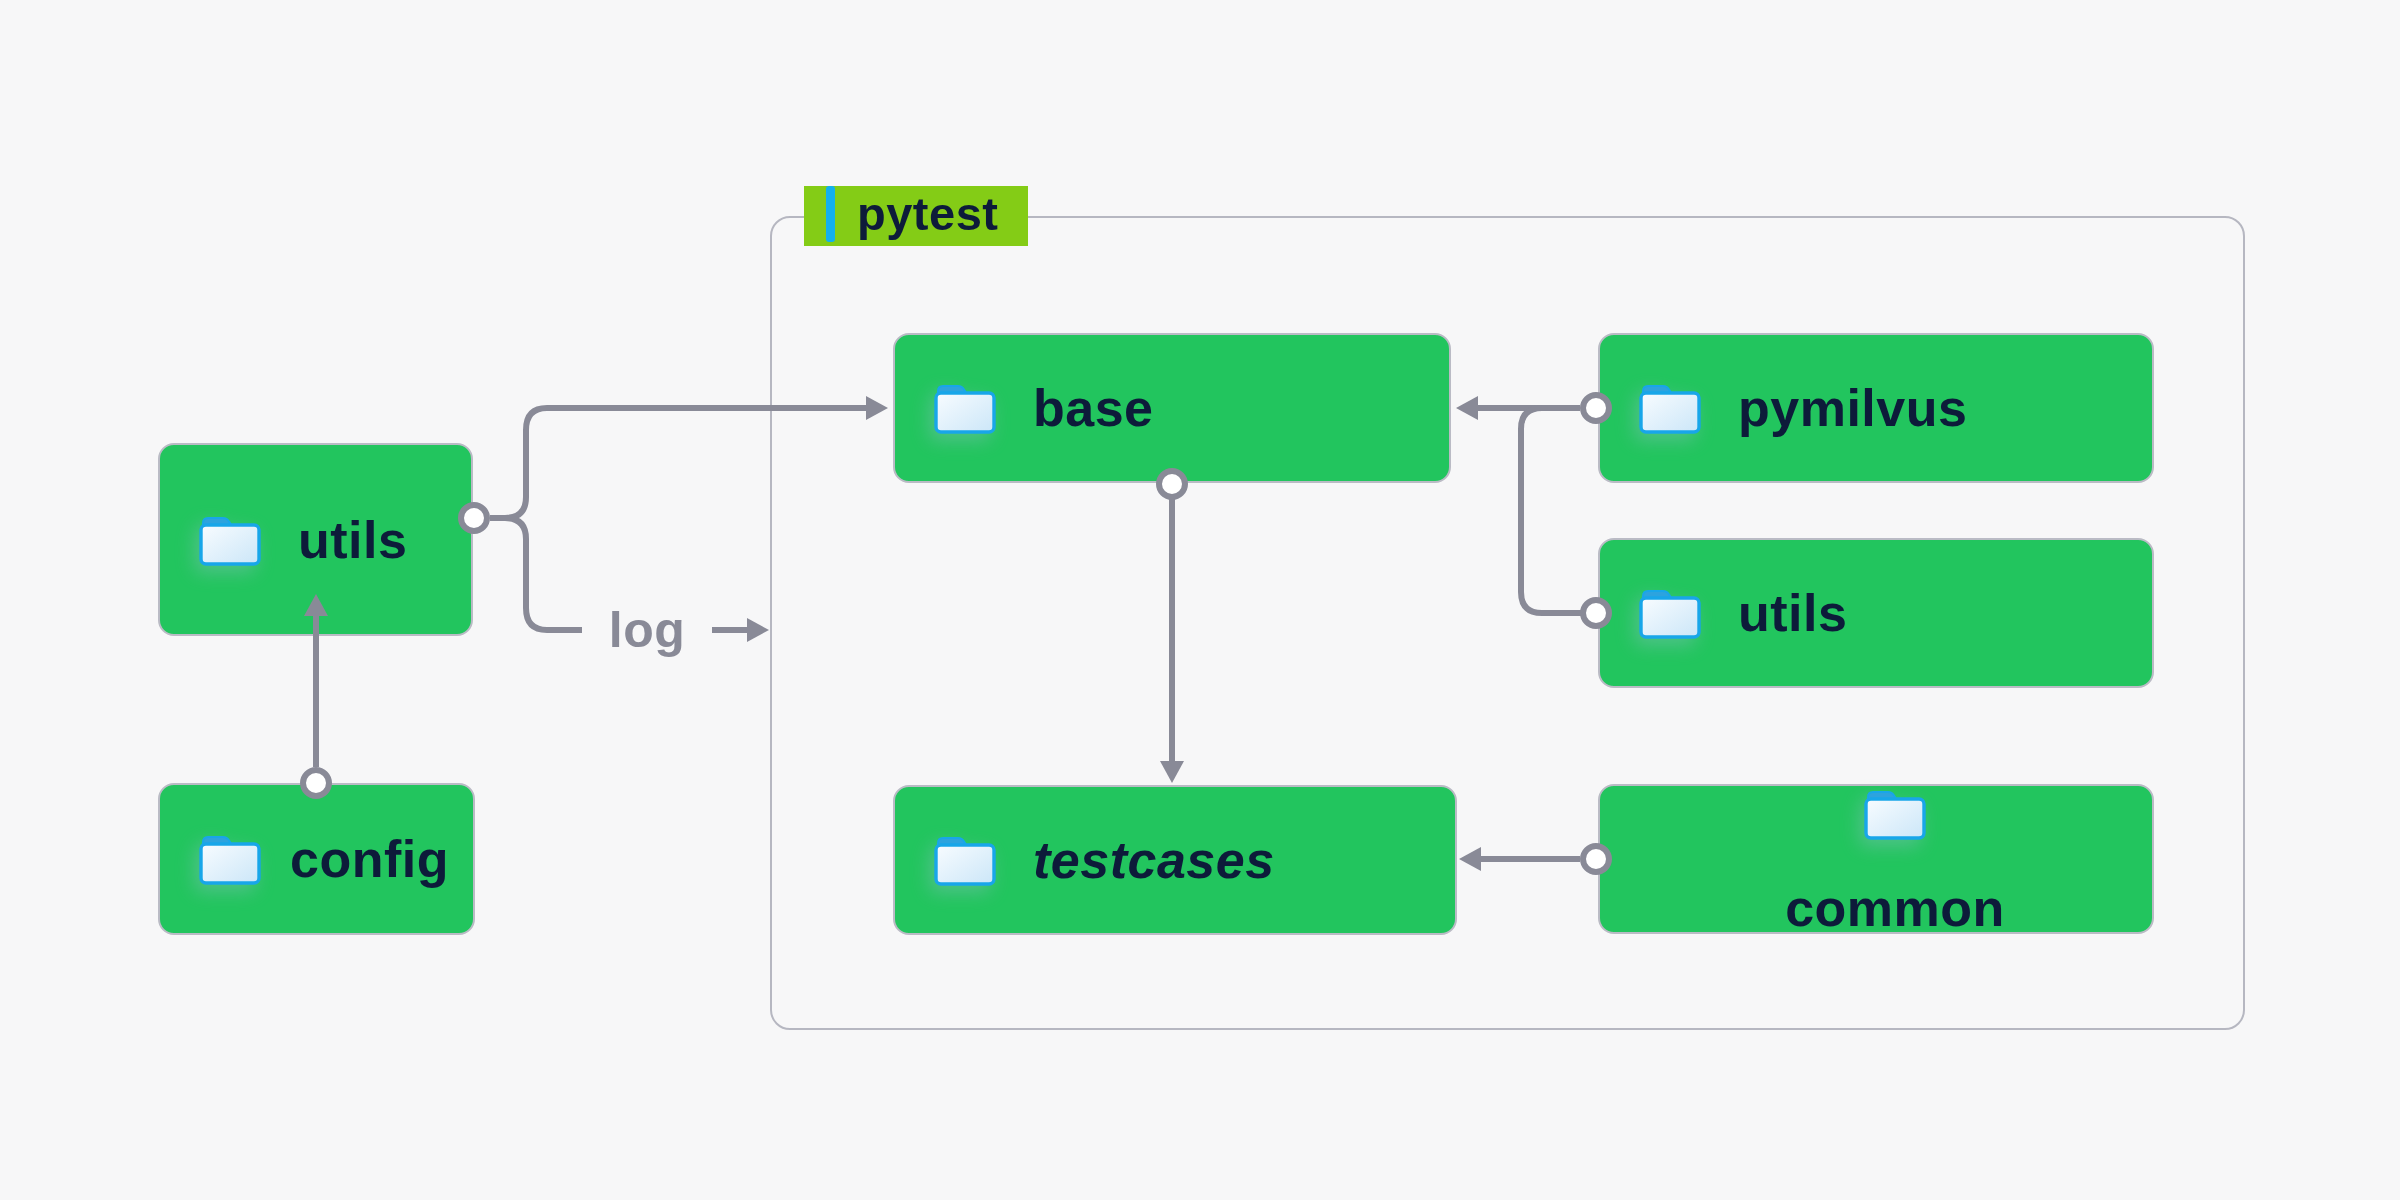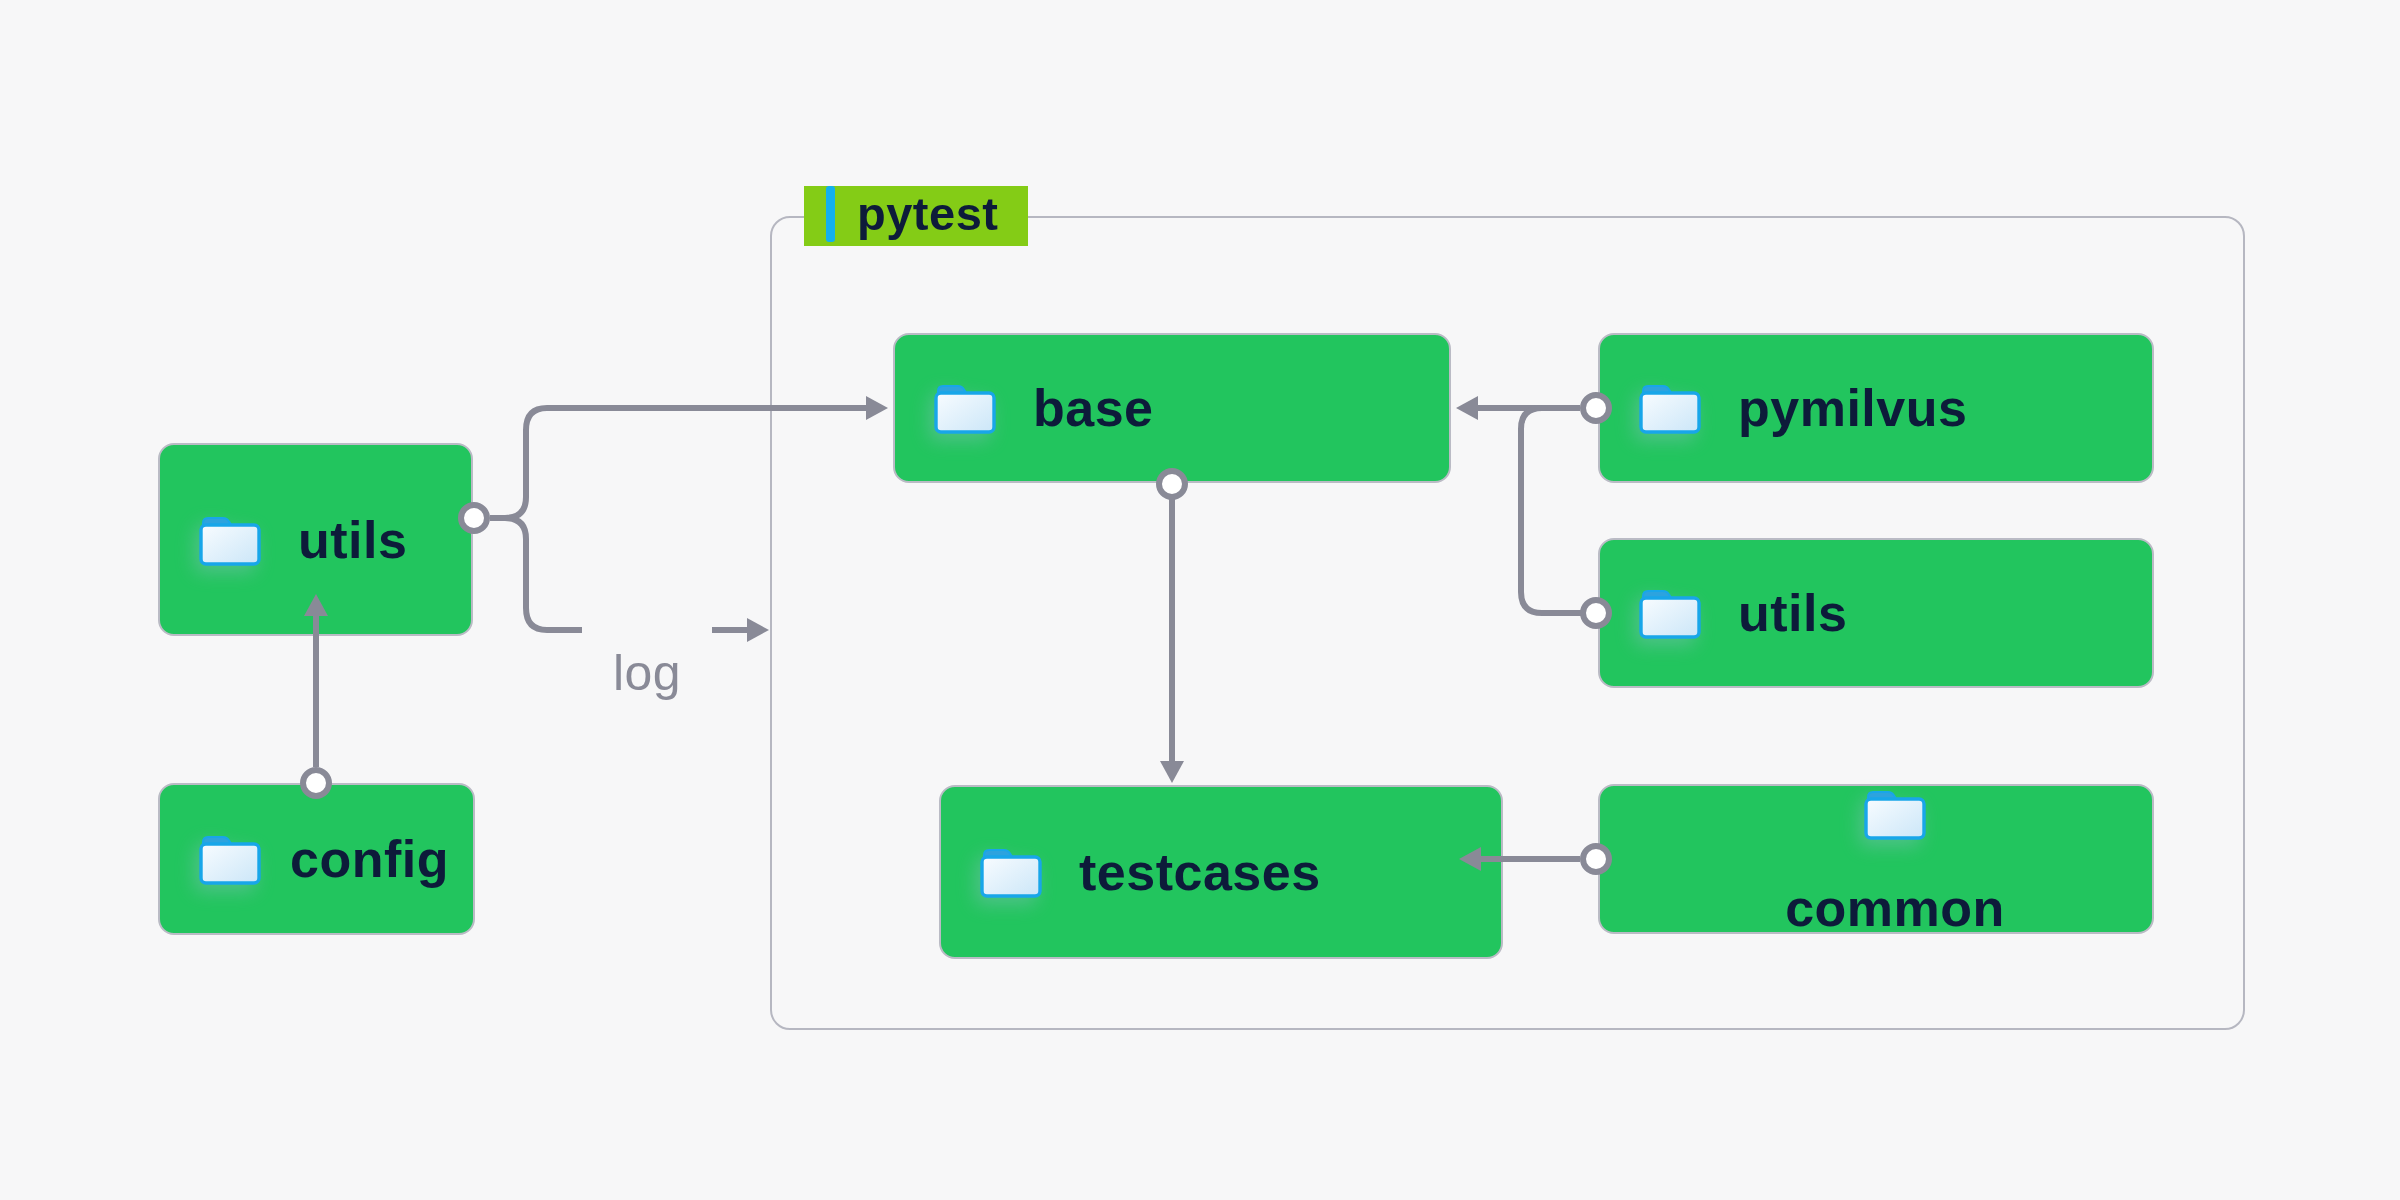--- a/index.html
+++ b/index.html
@@ -64,45 +64,44 @@
     font-weight: 700;
     color: #0d1b3a;
     letter-spacing: 0.5px;
   }
   .node .folder { width: 64px; height: 56px; flex: 0 0 auto; filter: drop-shadow(-5px 7px 9px rgba(160,190,215,0.35)); }
   #node-utils     { left: 158px;  top: 443px; width: 315px; height: 193px; }
   #node-config    { left: 158px;  top: 783px; width: 317px; height: 152px; gap: 28px; }
   #node-base      { left: 893px;  top: 333px; width: 558px; height: 150px; }
   #node-pymilvus  { left: 1598px; top: 333px; width: 556px; height: 150px; }
   #node-check     { left: 1598px; top: 538px; width: 556px; height: 150px; }
-  #node-testcases { left: 939px;  top: 785px; width: 564px; height: 174px; }
+  #node-testcases { left: 893px;  top: 785px; width: 564px; height: 150px; font-style: italic; }
   #node-common    { left: 1598px; top: 784px; width: 556px; height: 150px; flex-direction: column; }
   
   .edges-svg {
     position: absolute;
     left: 0; top: 0;
     width: 2400px; height: 1200px;
     z-index: 5;
     pointer-events: none;
   }
   .edge-line { stroke: #898a97; stroke-width: 6; fill: none; }
   .edge-head { fill: #898a97; stroke: none; }
   .edge-dot  { fill: #ffffff; stroke: #898a97; stroke-width: 6; }
   
   .edge-label {
     position: absolute;
     left: 592px; top: 600px;
     width: 110px; height: 60px;
     display: flex; align-items: center; justify-content: center;
     font-size: 50px;
-    font-weight: 400;
+    font-weight: 700;
     color: #898a97;
     letter-spacing: 0.5px;
     z-index: 6;
-    margin-top: 43px;
   }
 </style>
 </head>
 <body>
 
 <div class="canvas">
 
   <div class="group-box"></div>
   <div class="group-label">
     <span class="accent-bar"></span>

